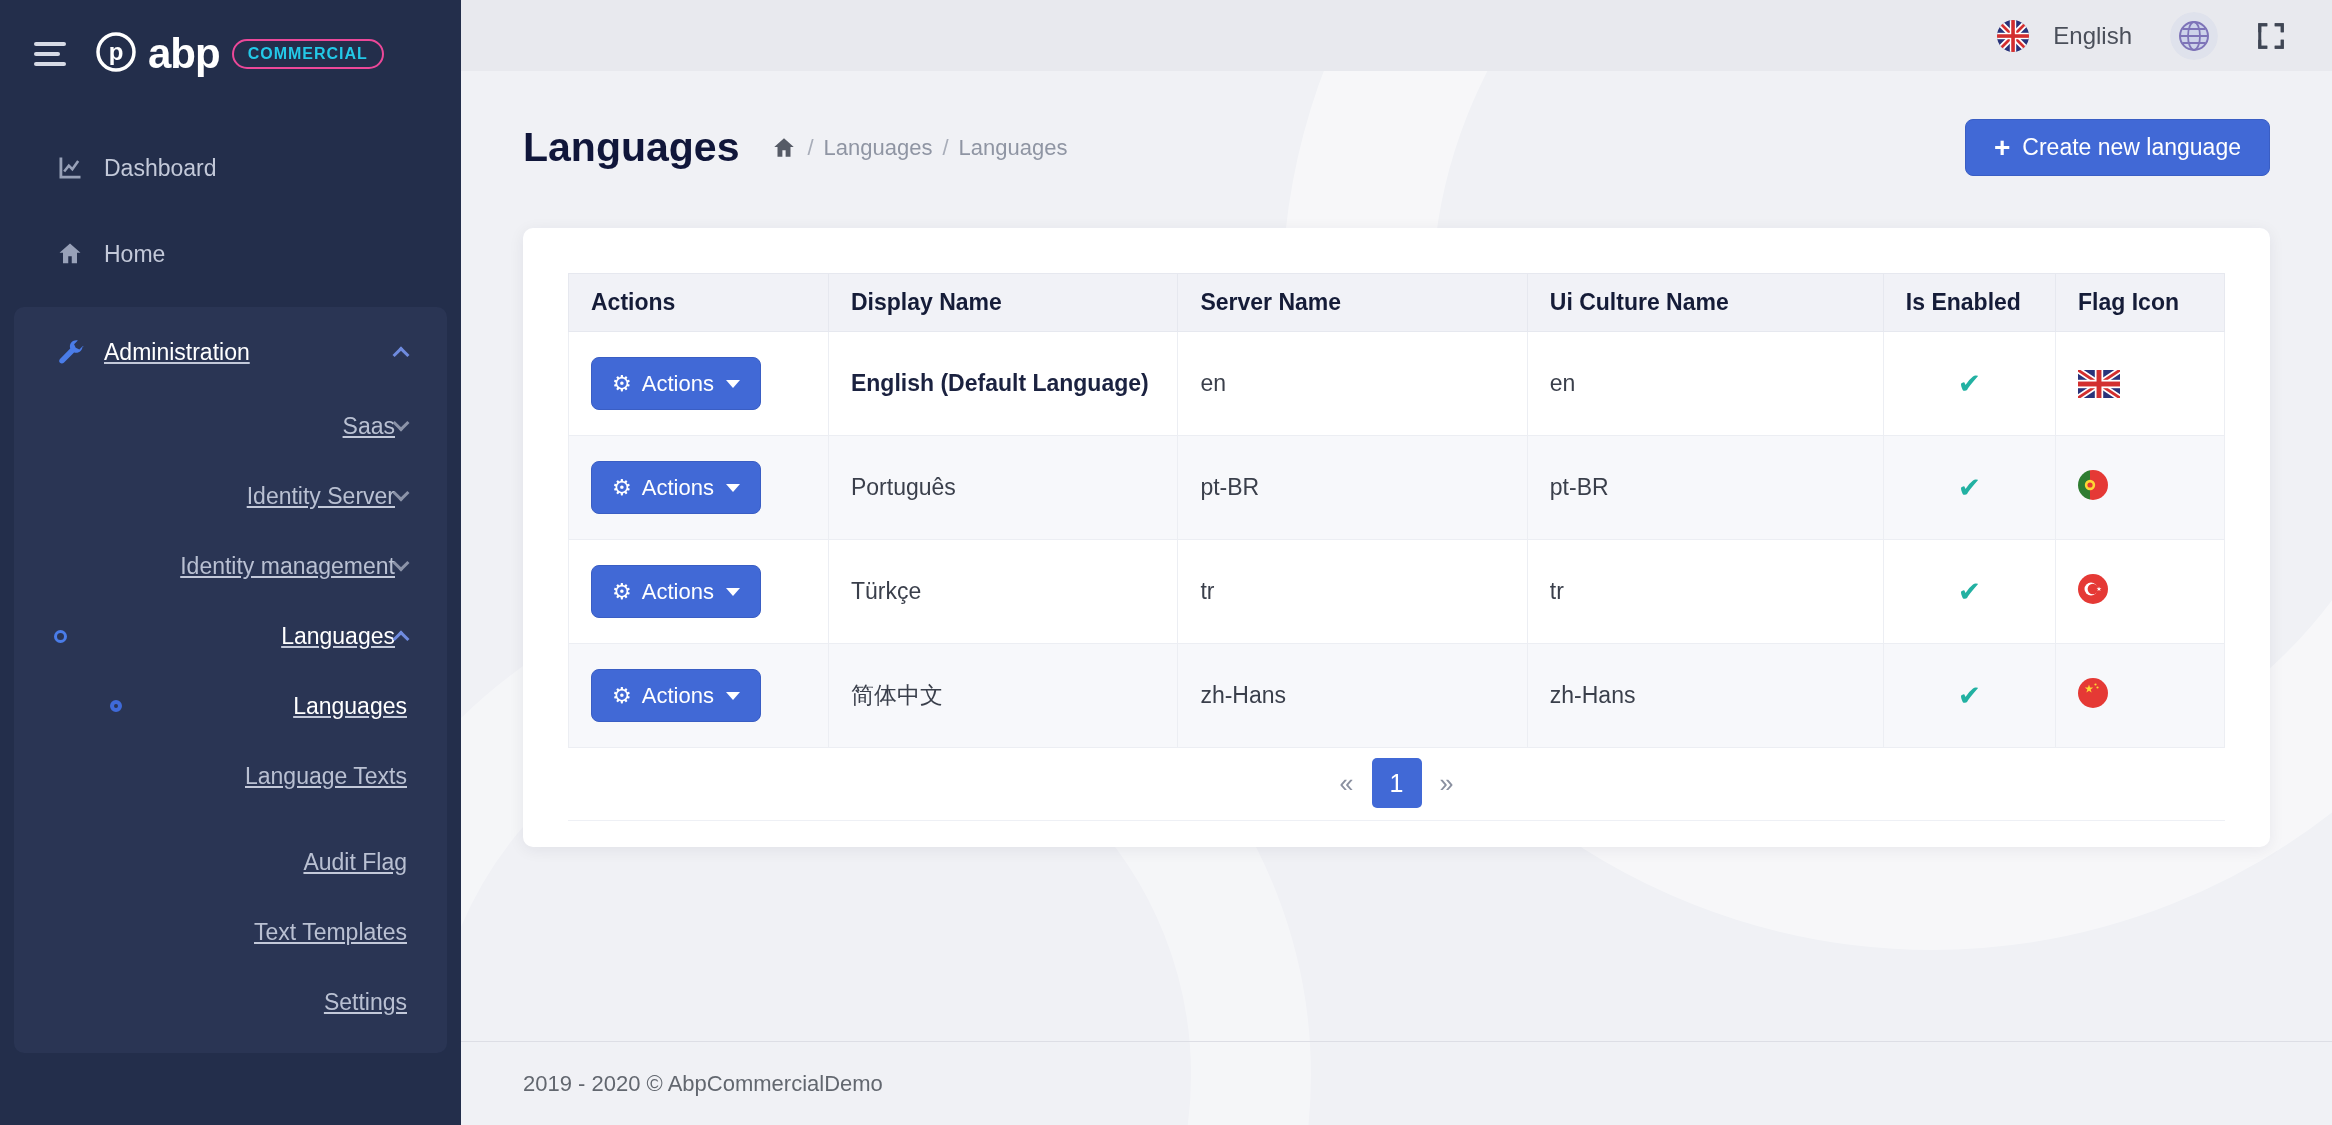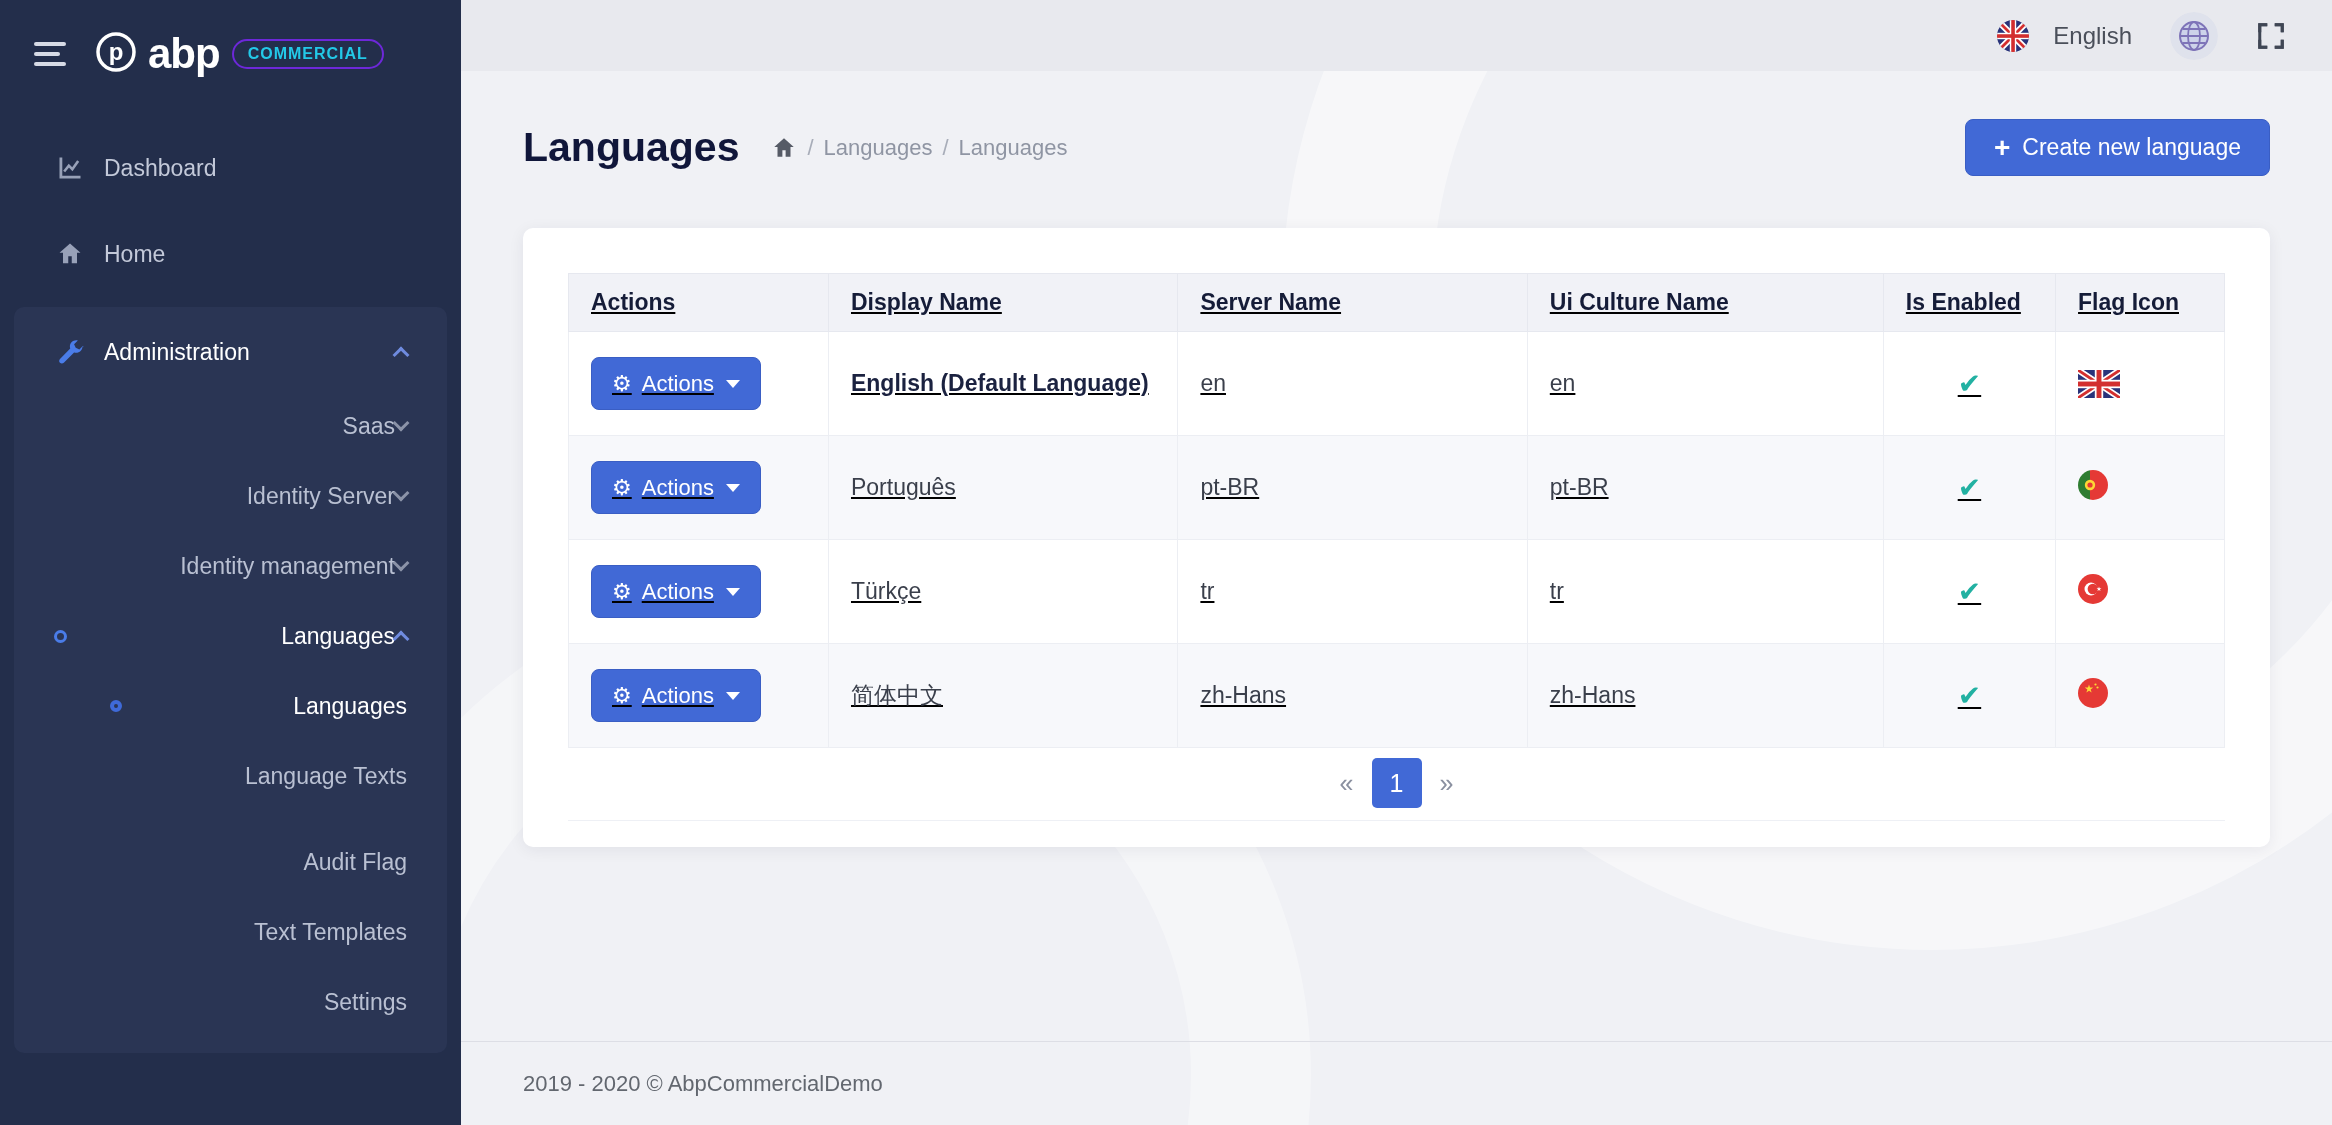--- a/index.html
+++ b/index.html
@@ -9,31 +9,31 @@
 
   
   .sidebar { width: 461px; flex-shrink: 0; height: 100%; background: #232e4b; color: #c3c9d9; display: flex; flex-direction: column; }
   .sidebar-top { height: 107px; display: flex; align-items: center; padding: 0 34px; }
   .hamburger { display: flex; flex-direction: column; gap: 6px; cursor: pointer; margin-right: 28px; }
   .hamburger span { display: block; width: 32px; height: 4px; background: #d7dbe6; border-radius: 2px; }
   .hamburger span:nth-child(2) { width: 26px; }
   .brand { display: flex; align-items: center; cursor: pointer; }
   .brand-mark { margin-right: 10px; }
   .brand-name { color: #ffffff; font-size: 42px; font-weight: 700; letter-spacing: -1px; }
-  .brand-badge { margin-left: 12px; border: 2px solid #6d28d9; color: #23c9e8; border-radius: 999px; padding: 4px 14px; font-size: 16px; font-weight: 700; letter-spacing: 1px; }
+  .brand-badge { margin-left: 12px; border: 2px solid #ec4899; color: #23c9e8; border-radius: 999px; padding: 4px 14px; font-size: 16px; font-weight: 700; letter-spacing: 1px; }
 
   .nav { flex: 1; padding-top: 18px; }
   .nav-item { display: flex; align-items: center; height: 86px; padding: 0 40px 0 54px; font-size: 23px; color: #c3c9d9; cursor: pointer; }
   .nav-item .nav-icon { width: 32px; margin-right: 18px; display: flex; align-items: center; justify-content: center; }
   .nav-item .label { flex: 1; }
   .chev { display: inline-block; width: 12px; height: 12px; border-right: 3px solid #8b93a8; border-bottom: 3px solid #8b93a8; }
   .chev.down { transform: rotate(45deg); margin-top: -6px; }
   .chev.up { transform: rotate(-135deg); margin-top: 6px; border-color: #6f8bdf; }
 
-  .admin-panel { margin: 10px 14px 0 14px; background: #2a3554; border-radius: 10px; padding: 6px 0 16px 0; }
+  .admin-panel { margin: 10px 14px 0 14px; background: #2a3554; border-radius: 10px; padding: 6px 0 16px 0; text-decoration: underline; }
   .admin-panel .nav-item { padding-left: 40px; }
   .admin-panel .nav-root { height: 78px; color: #ffffff; }
   .admin-panel .nav-sub .nav-item { height: 70px; padding-left: 64px; color: #b9c0d2; text-align: right; }
   .admin-panel .nav-sub .nav-item.active-parent { color: #ffffff; padding-left: 40px; }
   .admin-panel .nav-sub .nav-item.active-parent .dot-icon { width: 13px; height: 13px; border: 3px solid #4a7ce8; border-radius: 50%; margin-right: 12px; }
   .nav-subsub .nav-item { height: 62px; padding-left: 96px !important; color: #aab1c4; }
   .nav-subsub .nav-item.active { color: #ffffff; }
   .nav-subsub .bullet { width: 12px; height: 12px; border: 4px solid #3f6ad8; border-radius: 50%; margin-right: 14px; }
   .nav-gap { height: 16px; }
 
@@ -51,21 +51,21 @@
 
   .content { flex: 1; padding: 0 62px; position: relative; z-index: 1; }
   .page-head { display: flex; align-items: center; margin-top: 48px; }
   .page-title { font-size: 41px; font-weight: 800; color: #10163a; }
   .breadcrumb { display: flex; align-items: center; gap: 10px; margin-left: 32px; color: #8f95a3; font-size: 22px; }
   .breadcrumb .sep { color: #a8adb9; }
   .btn-create { margin-left: auto; background: #4169d6; color: #fff; border: 1px solid #3a5ec4; border-radius: 8px; height: 57px; padding: 0 28px; font-size: 23px; font-family: inherit; display: flex; align-items: center; gap: 12px; cursor: pointer; }
   .btn-create .plus { font-size: 28px; font-weight: 700; line-height: 1; }
 
   .card { background: #ffffff; border-radius: 10px; box-shadow: 0 3px 16px rgba(30,35,60,0.07); margin-top: 52px; padding: 45px 45px 26px 45px; }
-  table { width: 100%; border-collapse: collapse; table-layout: fixed; text-decoration: underline; }
+  table { width: 100%; border-collapse: collapse; table-layout: fixed; }
   col.c-actions { width: 15.7%; } col.c-display { width: 21.1%; } col.c-culture { width: 21.1%; }
   col.c-ui { width: 21.5%; } col.c-enabled { width: 10.4%; } col.c-flag { width: 10.2%; }
   th { text-align: left; background: #f1f2f7; border: 1px solid #e6e8ef; padding: 15px 22px; font-size: 23px; color: #151c38; font-weight: 700; }
   td { border: 1px solid #eceef3; padding: 25px 22px; font-size: 23px; color: #3a3f4b; vertical-align: middle; }
   tbody tr:nth-child(even) td { background: #f7f8fb; }
   td.cell-display-bold { font-weight: 700; color: #1b2240; line-height: 1.3; }
   td.cell-check { text-align: center; color: #22b1a2; font-size: 28px; font-weight: 700; font-family: "DejaVu Sans", sans-serif; }
 
   .btn-actions { background: #4169d6; color: #fff; border: 1px solid #3a5ec4; border-radius: 8px; height: 53px; padding: 0 20px; font-size: 22px; font-family: inherit; display: flex; align-items: center; gap: 10px; cursor: pointer; }
   .btn-actions .gear { font-family: "DejaVu Sans", sans-serif; font-size: 22px; }

